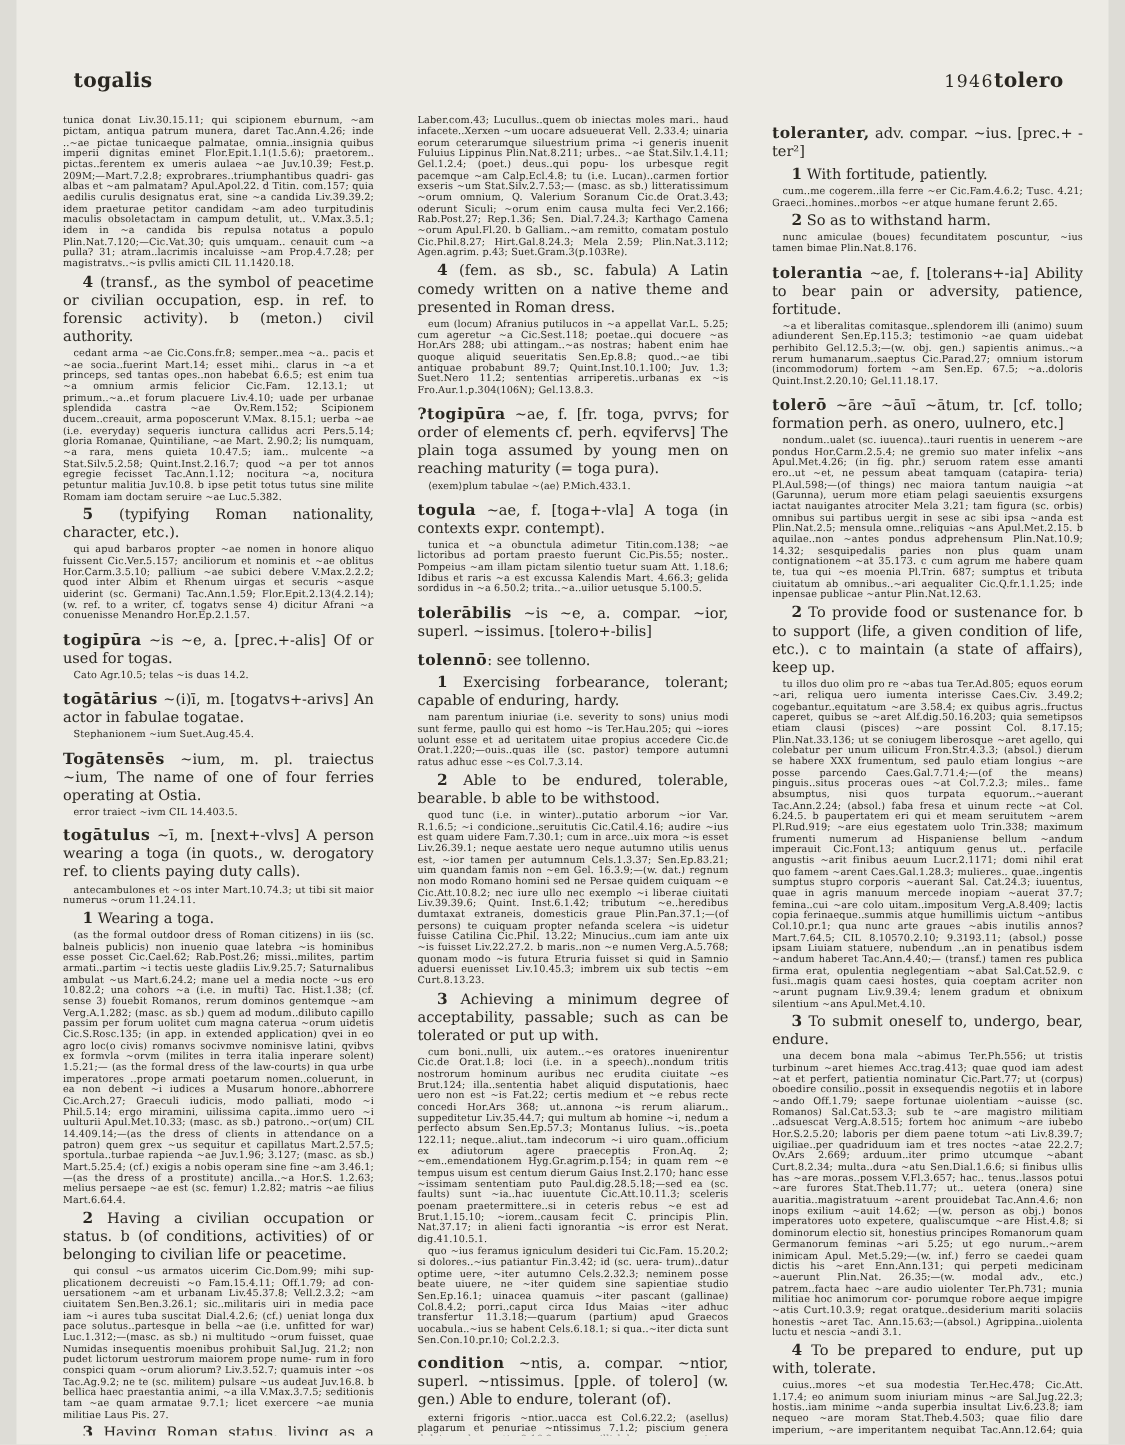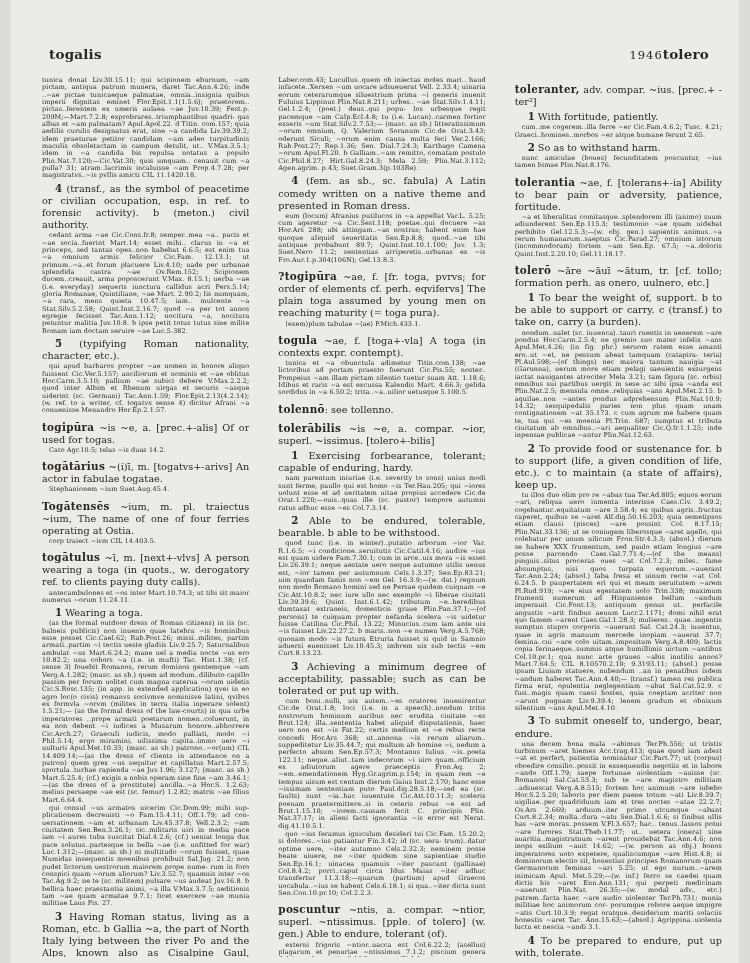--- a/index.html
+++ b/index.html
@@ -57,58 +57,58 @@
         <p class="cite cont">tunica donat Liv.30.15.11; qui scipionem eburnum, ~am pictam, antiqua patrum munera, daret Tac.Ann.4.26; inde ..~ae pictae tunicaeque palmatae, omnia..insignia quibus imperii dignitas eminet Flor.Epit.1.1(1.5.6); praetorem.. pictas..ferentem ex umeris aulaea ~ae Juv.10.39; Fest.p. 209M;—Mart.7.2.8; exprobrares..triumphantibus quadri- gas albas et ~am palmatam? Apul.Apol.22. d Titin. com.157; quia aedilis curulis designatus erat, sine ~a candida Liv.39.39.2; idem praeturae petitor candidam ~am adeo turpitudinis maculis obsoletactam in campum detulit, ut.. V.Max.3.5.1; idem in ~a candida bis repulsa notatus a populo Plin.Nat.7.120;—Cic.Vat.30; quis umquam.. cenauit cum ~a pulla? 31; atram..lacrimis incaluisse ~am Prop.4.7.28; per magistratvs..~is pvllis amicti CIL 11.1420.18.</p>
         <p class="sense"><b>4</b> (transf., as the symbol of peacetime or civilian occupation, esp. in ref. to forensic activity). b (meton.) civil authority.</p>
         <p class="cite">cedant arma ~ae Cic.Cons.fr.8; semper..mea ~a.. pacis et ~ae socia..fuerint Mart.14; esset mihi.. clarus in ~a et princeps, sed tantas opes..non habebat 6.6.5; est enim tua ~a omnium armis felicior Cic.Fam. 12.13.1; ut primum..~a..et forum placuere Liv.4.10; uade per urbanae splendida castra ~ae Ov.Rem.152; Scipionem ducem..creauit, arma poposcerunt V.Max. 8.15.1; uerba ~ae (i.e. everyday) sequeris iunctura callidus acri Pers.5.14; gloria Romanae, Quintiliane, ~ae Mart. 2.90.2; lis numquam, ~a rara, mens quieta 10.47.5; iam.. mulcente ~a Stat.Silv.5.2.58; Quint.Inst.2.16.7; quod ~a per tot annos egregie fecisset Tac.Ann.1.12; nocitura ~a, nocitura petuntur malitia Juv.10.8. b ipse petit totus tutus sine milite Romam iam doctam seruire ~ae Luc.5.382.</p>
         <p class="sense"><b>5</b> (typifying Roman nationality, character, etc.).</p>
         <p class="cite">qui apud barbaros propter ~ae nomen in honore aliquo fuissent Cic.Ver.5.157; anciliorum et nominis et ~ae oblitus Hor.Carm.3.5.10; pallium ~ae subici debere V.Max.2.2.2; quod inter Albim et Rhenum uirgas et securis ~asque uiderint (sc. Germani) Tac.Ann.1.59; Flor.Epit.2.13(4.2.14); (w. ref. to a writer, cf. togatvs sense 4) dicitur Afrani ~a conuenisse Menandro Hor.Ep.2.1.57.</p>
         <p class="entry"><b class="hw">togipūra</b> ~is ~e, a. [prec.+-alis] Of or used for togas.</p>
         <p class="cite">Cato Agr.10.5; telas ~is duas 14.2.</p>
         <p class="entry"><b class="hw">togātārius</b> ~(i)ī, m. [togatvs+-arivs] An actor in fabulae togatae.</p>
         <p class="cite">Stephanionem ~ium Suet.Aug.45.4.</p>
         <p class="entry"><b class="hw">Togātensēs</b> ~ium, m. pl. traiectus ~ium, The name of one of four ferries operating at Ostia.</p>
-        <p class="cite">corp traiect ~ivm CIL 14.403.5.</p>
+        <p class="cite">error traiect ~ivm CIL 14.403.5.</p>
         <p class="entry"><b class="hw">togātulus</b> ~ī, m. [next+-vlvs] A person wearing a toga (in quots., w. derogatory ref. to clients paying duty calls).</p>
         <p class="cite">antecambulones et ~os inter Mart.10.74.3; ut tibi sit maior numerus ~orum 11.24.11.</p>
         <p class="sense"><b>1</b> Wearing a toga.</p>
         <p class="cite">(as the formal outdoor dress of Roman citizens) in iis (sc. balneis publicis) non inuenio quae latebra ~is hominibus esse posset Cic.Cael.62; Rab.Post.26; missi..milites, partim armati..partim ~i tectis ueste gladiis Liv.9.25.7; Saturnalibus ambulat ~us Mart.6.24.2; mane uel a media nocte ~us ero 10.82.2; una cohors ~a (i.e. in mufti) Tac. Hist.1.38; (cf. sense 3) fouebit Romanos, rerum dominos gentemque ~am Verg.A.1.282; (masc. as sb.) quem ad modum..dilibuto capillo passim per forum uolitet cum magna caterua ~orum uidetis Cic.S.Rosc.135; (in app. in extended application) qvei in eo agro loc(o civis) romanvs socivmve nominisve latini, qvibvs ex formvla ~orvm (milites in terra italia inperare solent) 1.5.21;— (as the formal dress of the law-courts) in qua urbe imperatores ..prope armati poetarum nomen..coluerunt, in ea non debent ~i iudices a Musarum honore..abhorrere Cic.Arch.27; Graeculi iudicis, modo palliati, modo ~i Phil.5.14; ergo miramini, uilissima capita..immo uero ~i uulturii Apul.Met.10.33; (masc. as sb.) patrono..~or(um) CIL 14.409.14;—(as the dress of clients in attendance on a patron) quem grex ~us sequitur et capillatus Mart.2.57.5; sportula..turbae rapienda ~ae Juv.1.96; 3.127; (masc. as sb.) Mart.5.25.4; (cf.) exigis a nobis operam sine fine ~am 3.46.1;—(as the dress of a prostitute) ancilla..~a Hor.S. 1.2.63; melius persaepe ~ae est (sc. femur) 1.2.82; matris ~ae filius Mart.6.64.4.</p>
+        <p class="sense"><b>2</b> Having a civilian occupation or status. b (of conditions, activities) of or belonging to civilian life or peacetime.</p>
         <p class="cite">qui consul ~us armatos uicerim Cic.Dom.99; mihi sup- plicationem decreuisti ~o Fam.15.4.11; Off.1.79; ad con- uersationem ~am et urbanam Liv.45.37.8; Vell.2.3.2; ~am ciuitatem Sen.Ben.3.26.1; sic..militaris uiri in media pace iam ~i aures tuba suscitat Dial.4.2.6; (cf.) ueniat longa dux pace solutus..partesque in bella ~ae (i.e. unfitted for war) Luc.1.312;—(masc. as sb.) ni multitudo ~orum fuisset, quae Numidas insequentis moenibus prohibuit Sal.Jug. 21.2; non pudet lictorum uestrorum maiorem prope nume- rum in foro conspici quam ~orum aliorum? Liv.3.52.7; quamuis inter ~os Tac.Ag.9.2; ne te (sc. militem) pulsare ~us audeat Juv.16.8. b bellica haec praestantia animi, ~a illa V.Max.3.7.5; seditionis tam ~ae quam armatae 9.7.1; licet exercere ~ae munia militiae Laus Pis. 27.</p>
         <p class="sense"><b>3</b> Having Roman status, living as a Roman, etc. b Gallia ~a, the part of North Italy lying between the river Po and the Alps, known also as Cisalpine Gaul, where Roman dress and manners predominated.</p>
       </div>
     <div class="col">
         <p class="cite cont">Laber.com.43; Lucullus..quem ob iniectas moles mari.. haud infacete..Xerxen ~um uocare adsueuerat Vell. 2.33.4; uinaria eorum ceterarumque siluestrium prima ~i generis inuenit Fuluius Lippinus Plin.Nat.8.211; urbes.. ~ae Stat.Silv.1.4.11; Gel.1.2.4; (poet.) deus..qui popu- los urbesque regit pacemque ~am Calp.Ecl.4.8; tu (i.e. Lucan)..carmen fortior exseris ~um Stat.Silv.2.7.53;— (masc. as sb.) litteratissimum ~orum omnium, Q. Valerium Soranum Cic.de Orat.3.43; oderunt Siculi; ~orum enim causa multa feci Ver.2.166; Rab.Post.27; Rep.1.36; Sen. Dial.7.24.3; Karthago Camena ~orum Apul.Fl.20. b Galliam..~am remitto, comatam postulo Cic.Phil.8.27; Hirt.Gal.8.24.3; Mela 2.59; Plin.Nat.3.112; Agen.agrim. p.43; Suet.Gram.3(p.103Re).</p>
         <p class="sense"><b>4</b> (fem. as sb., sc. fabula) A Latin comedy written on a native theme and presented in Roman dress.</p>
         <p class="cite">eum (locum) Afranius putilucos in ~a appellat Var.L. 5.25; cum ageretur ~a Cic.Sest.118; poetae..qui docuere ~as Hor.Ars 288; ubi attingam..~as nostras; habent enim hae quoque aliquid seueritatis Sen.Ep.8.8; quod..~ae tibi antiquae probabunt 89.7; Quint.Inst.10.1.100; Juv. 1.3; Suet.Nero 11.2; sententias arriperetis..urbanas ex ~is Fro.Aur.1.p.304(106N); Gel.13.8.3.</p>
         <p class="entry"><b class="hw">?togipūra</b> ~ae, f. [fr. toga, pvrvs; for order of elements cf. perh. eqvifervs] The plain toga assumed by young men on reaching maturity (= toga pura).</p>
         <p class="cite">⟨exem⟩plum tabulae ~⟨ae⟩ P.Mich.433.1.</p>
         <p class="entry"><b class="hw">togula</b> ~ae, f. [toga+-vla] A toga (in contexts expr. contempt).</p>
         <p class="cite">tunica et ~a obunctula adimetur Titin.com.138; ~ae lictoribus ad portam praesto fuerunt Cic.Pis.55; noster.. Pompeius ~am illam pictam silentio tuetur suam Att. 1.18.6; Idibus et raris ~a est excussa Kalendis Mart. 4.66.3; gelida sordidus in ~a 6.50.2; trita..~a..uilior uetusque 5.100.5.</p>
+        <p class="entry"><b class="hw">tolerābilis</b> ~is ~e, a. compar. ~ior, superl. ~issimus. [tolero+-bilis]</p>
         <p class="entry"><b class="hw">tolennō</b>: see tollenno.</p>
-        <p class="entry"><b class="hw">tolerābilis</b> ~is ~e, a. compar. ~ior, superl. ~issimus. [tolero+-bilis]</p>
         <p class="sense"><b>1</b> Exercising forbearance, tolerant; capable of enduring, hardy.</p>
         <p class="cite">nam parentum iniuriae (i.e. severity to sons) unius modi sunt ferme, paullo qui est homo ~is Ter.Hau.205; qui ~iores uolunt esse et ad ueritatem uitae propius accedere Cic.de Orat.1.220;—ouis..quas ille (sc. pastor) tempore autumni ratus adhuc esse ~es Col.7.3.14.</p>
         <p class="sense"><b>2</b> Able to be endured, tolerable, bearable. b able to be withstood.</p>
         <p class="cite">quod tunc (i.e. in winter)..putatio arborum ~ior Var. R.1.6.5; ~i condicione..seruitutis Cic.Catil.4.16; audire ~ius est quam uidere Fam.7.30.1; cum in arce..uix mora ~is esset Liv.26.39.1; neque aestate uero neque autumno utilis uenus est, ~ior tamen per autumnum Cels.1.3.37; Sen.Ep.83.21; uim quandam famis non ~em Gel. 16.3.9;—(w. dat.) regnum non modo Romano homini sed ne Persae quidem cuiquam ~e Cic.Att.10.8.2; nec iure ullo nec exemplo ~i liberae ciuitati Liv.39.39.6; Quint. Inst.6.1.42; tributum ~e..heredibus dumtaxat extraneis, domesticis graue Plin.Pan.37.1;—(of persons) te cuiquam propter nefanda scelera ~is uidetur fuisse Catilina Cic.Phil. 13.22; Minucius..cum iam ante uix ~is fuisset Liv.22.27.2. b maris..non ~e numen Verg.A.5.768; quonam modo ~is futura Etruria fuisset si quid in Samnio aduersi euenisset Liv.10.45.3; imbrem uix sub tectis ~em Curt.8.13.23.</p>
         <p class="sense"><b>3</b> Achieving a minimum degree of acceptability, passable; such as can be tolerated or put up with.</p>
         <p class="cite">cum boni..nulli, uix autem..~es oratores inuenirentur Cic.de Orat.1.8; loci (i.e. in a speech)..nondum tritis nostrorum hominum auribus nec erudita ciuitate ~es Brut.124; illa..sententia habet aliquid disputationis, haec uero non est ~is Fat.22; certis medium et ~e rebus recte concedi Hor.Ars 368; ut..annona ~is rerum aliarum.. suppeditetur Liv.35.44.7; qui multum ab homine ~i, nedum a perfecto absum Sen.Ep.57.3; Montanus Iulius. ~is..poeta 122.11; neque..aliut..tam indecorum ~i uiro quam..officium ex adiutorum agere praeceptis Fron.Aq. 2; ~em..emendationem Hyg.Gr.agrim.p.154; in quam rem ~e tempus uisum est centum dierum Gaius Inst.2.170; hanc esse ~issimam sententiam puto Paul.dig.28.5.18;—sed ea (sc. faults) sunt ~ia..hac iuuentute Cic.Att.10.11.3; sceleris poenam praetermittere..si in ceteris rebus ~e est ad Brut.1.15.10; ~iorem..causam fecit C. principis Plin. Nat.37.17; in alieni facti ignorantia ~is error est Nerat. dig.41.10.5.1.</p>
         <p class="cite">quo ~ius feramus igniculum desideri tui Cic.Fam. 15.20.2; si dolores..~ius patiantur Fin.3.42; id (sc. uera- trum)..datur optime uere, ~iter autumno Cels.2.32.3; neminem posse beate uiuere, ne ~iter quidem sine sapientiae studio Sen.Ep.16.1; uinacea quamuis ~iter pascant (gallinae) Col.8.4.2; porri..caput circa Idus Maias ~iter adhuc transfertur 11.3.18;—quarum (partium) apud Graecos uocabula..~ius se habent Cels.6.18.1; si qua..~iter dicta sunt Sen.Con.10.pr.10; Col.2.2.3.</p>
-        <p class="entry"><b class="hw">poscuntur</b> ~ntis, a. compar. ~ntior, superl. ~ntissimus. [pple. of tolero] (w. gen.) Able to endure, tolerant (of).</p>
+        <p class="entry"><b class="hw">condition</b> ~ntis, a. compar. ~ntior, superl. ~ntissimus. [pple. of tolero] (w. gen.) Able to endure, tolerant (of).</p>
         <p class="cite">externi frigoris ~ntior..uacca est Col.6.22.2; (asellus) plagarum et penuriae ~ntissimus 7.1.2; piscium genera dulcis undae ~ntia 8.16.2; corpus illi laborum ~ns, animus audax Tac.Ann.4.1.</p>
       </div>
     <div class="col">
         <p class="entry"><b class="hw">toleranter,</b> adv. compar. ~ius. [prec.+ -ter²]</p>
         <p class="sense"><b>1</b> With fortitude, patiently.</p>
         <p class="cite">cum..me cogerem..illa ferre ~er Cic.Fam.4.6.2; Tusc. 4.21; Graeci..homines..morbos ~er atque humane ferunt 2.65.</p>
         <p class="sense"><b>2</b> So as to withstand harm.</p>
         <p class="cite">nunc amiculae (boues) fecunditatem poscuntur, ~ius tamen bimae Plin.Nat.8.176.</p>
         <p class="entry"><b class="hw">tolerantia</b> ~ae, f. [tolerans+-ia] Ability to bear pain or adversity, patience, fortitude.</p>
         <p class="cite">~a et liberalitas comitasque..splendorem illi (animo) suum adiunderent Sen.Ep.115.3; testimonio ~ae quam uidebat perhibito Gel.12.5.3;—(w. obj. gen.) sapientis animus..~a rerum humanarum..saeptus Cic.Parad.27; omnium istorum (incommodorum) fortem ~am Sen.Ep. 67.5; ~a..doloris Quint.Inst.2.20.10; Gel.11.18.17.</p>
         <p class="entry"><b class="hw">tolerō</b> ~āre ~āuī ~ātum, tr. [cf. tollo; formation perh. as onero, uulnero, etc.]</p>
-        <p class="sense"><b>1</b> To bear the weight of, support. b to be able to support or carry. c (transf.) to take on, carry (a burden).</p>
         <p class="cite">nondum..ualet (sc. iuuenca)..tauri ruentis in uenerem ~are pondus Hor.Carm.2.5.4; ne gremio suo mater infelix ~ans Apul.Met.4.26; (in fig. phr.) seruom ratem esse amanti ero..ut ~et, ne pessum abeat tamquam (catapira- teria) Pl.Aul.598;—(of things) nec maiora tantum nauigia ~at (Garunna), uerum more etiam pelagi saeuientis exsurgens iactat nauigantes atrociter Mela 3.21; tam figura (sc. orbis) omnibus sui partibus uergit in sese ac sibi ipsa ~anda est Plin.Nat.2.5; mensula omne..reliquias ~ans Apul.Met.2.15. b aquilae..non ~antes pondus adprehensum Plin.Nat.10.9; 14.32; sesquipedalis paries non plus quam unam contignationem ~at 35.173. c cum agrum me habere quam te, tua qui ~es moenia Pl.Trin. 687; sumptus et tributa ciuitatum ab omnibus..~ari aequaliter Cic.Q.fr.1.1.25; inde inpensae publicae ~antur Plin.Nat.12.63.</p>
         <p class="sense"><b>2</b> To provide food or sustenance for. b to support (life, a given condition of life, etc.). c to maintain (a state of affairs), keep up.</p>
         <p class="cite">tu illos duo olim pro re ~abas tua Ter.Ad.805; equos eorum ~ari, reliqua uero iumenta interisse Caes.Civ. 3.49.2; cogebantur..equitatum ~are 3.58.4; ex quibus agris..fructus caperet, quibus se ~aret Alf.dig.50.16.203; quia semetipsos etiam clausi (pisces) ~are possint Col. 8.17.15; Plin.Nat.33.136; ut se coniugem liberosque ~aret agello, qui colebatur per unum uilicum Fron.Str.4.3.3; (absol.) dierum se habere XXX frumentum, sed paulo etiam longius ~are posse parcendo Caes.Gal.7.71.4;—(of the means) pinguis..situs proceras oues ~at Col.7.2.3; miles.. fame absumptus, nisi quos turpata equorum..~auerant Tac.Ann.2.24; (absol.) faba fresa et uinum recte ~at Col. 6.24.5. b paupertatem eri qui et meam seruitutem ~arem Pl.Rud.919; ~are eius egestatem uolo Trin.338; maximum frumenti numerum ad Hispaniense bellum ~andum imperauit Cic.Font.13; antiquum genus ut.. perfacile angustis ~arit finibus aeuum Lucr.2.1171; domi nihil erat quo famem ~arent Caes.Gal.1.28.3; mulieres.. quae..ingentis sumptus stupro corporis ~auerant Sal. Cat.24.3; iuuentus, quae in agris manuum mercede inopiam ~auerat 37.7; femina..cui ~are colo uitam..impositum Verg.A.8.409; lactis copia ferinaeque..summis atque humillimis uictum ~antibus Col.10.pr.1; qua nunc arte graues ~abis inutilis annos? Mart.7.64.5; CIL 8.10570.2.10; 9.3193.11; (absol.) posse ipsam Liuiam statuere, nubendum ..an in penatibus isdem ~andum haberet Tac.Ann.4.40;— (transf.) tamen res publica firma erat, opulentia neglegentiam ~abat Sal.Cat.52.9. c fusi..magis quam caesi hostes, quia coeptam acriter non ~arunt pugnam Liv.9.39.4; lenem gradum et obnixum silentium ~ans Apul.Met.4.10.</p>
         <p class="sense"><b>3</b> To submit oneself to, undergo, bear, endure.</p>
         <p class="cite">una decem bona mala ~abimus Ter.Ph.556; ut tristis turbinum ~aret hiemes Acc.trag.413; quae quod iam adest ~at et perfert, patientia nominatur Cic.Part.77; ut (corpus) oboedire consilio..possit in exsequendis negotiis et in labore ~ando Off.1.79; saepe fortunae uiolentiam ~auisse (sc. Romanos) Sal.Cat.53.3; sub te ~are magistro militiam ..adsuescat Verg.A.8.515; fortem hoc animum ~are iubebo Hor.S.2.5.20; laboris per diem paene totum ~ati Liv.8.39.7; uigiliae..per quadriduum iam et tres noctes ~atae 22.2.7; Ov.Ars 2.669; arduum..iter primo utcumque ~abant Curt.8.2.34; multa..dura ~atu Sen.Dial.1.6.6; si finibus ullis has ~are moras..possem V.Fl.3.657; hac.. tenus..lassos potui ~are furores Stat.Theb.11.77; ut.. uetera (onera) sine auaritia..magistratuum ~arent prouidebat Tac.Ann.4.6; non inops exilium ~auit 14.62; —(w. person as obj.) bonos imperatores uoto expetere, qualiscumque ~are Hist.4.8; si dominorum electio sit, honestius principes Romanorum quam Germanorum feminas ~ari 5.25; ut ego nurum..~arem inimicam Apul. Met.5.29;—(w. inf.) ferro se caedei quam dictis his ~aret Enn.Ann.131; qui perpeti medicinam ~auerunt Plin.Nat. 26.35;—(w. modal adv., etc.) patrem..facta haec ~are audio uiolenter Ter.Ph.731; munia militiae hoc animorum cor- porumque robore aeque impigre ~atis Curt.10.3.9; regat oratque..desiderium mariti solaciis honestis ~aret Tac. Ann.15.63;—(absol.) Agrippina..uiolenta luctu et nescia ~andi 3.1.</p>
         <p class="sense"><b>4</b> To be prepared to endure, put up with, tolerate.</p>
         <p class="cite">cuius..mores ~et sua modestia Ter.Hec.478; Cic.Att. 1.17.4; eo animum suom iniuriam minus ~are Sal.Jug.22.3; hostis..iam minime ~anda superbia insultat Liv.6.23.8; iam nequeo ~are moram Stat.Theb.4.503; quae filio dare imperium, ~are imperitantem nequibat Tac.Ann.12.64; quia seueritatem eius non ~abant 13.48; nec ~aturus milites profani principis imperium 14.2; Faenium Rufum, quem eundem conscium et inquisitorem non ~abant 15.66; nec diutinam suae Psyches absentiam ~ans Apul.Met.6.21; —(w. acc. and inf.) quis mortalium..~are potest illis</p>
       </div>
   </div>
 </div>

